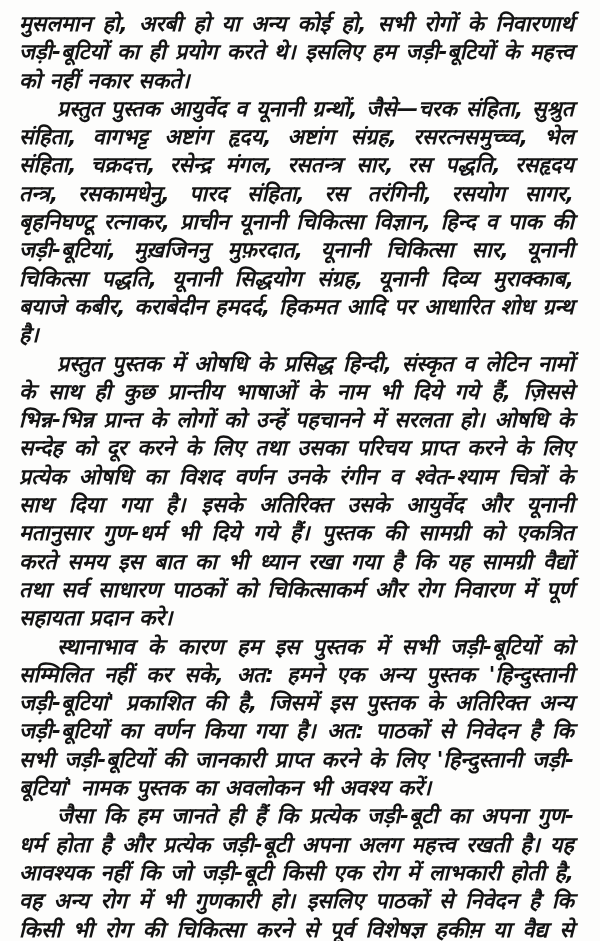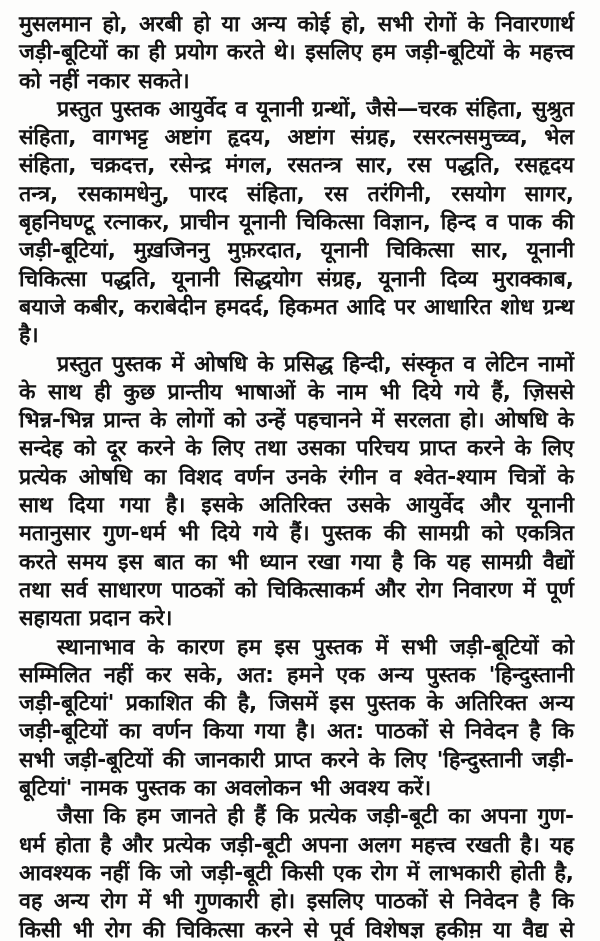--- a/index.html
+++ b/index.html
@@ -19,20 +19,21 @@
     line-height: 28.3px;
     font-weight: 600;
     text-align: justify;
     padding: 10px 26px 0 19px;
     overflow: hidden;
   }
   .paragraph {
     margin: 0;
     text-indent: 38px;
     word-spacing: 1px;
+    font-style: italic;
   }
   .paragraph.continuation {
     text-indent: 0;
   }
 </style>
 </head>
 <body>
 
 <div class="book-page">
   <p class="paragraph continuation">मुसलमान हो, अरबी हो या अन्य कोई हो, सभी रोगों के निवारणार्थ जड़ी-बूटियों का ही प्रयोग करते थे। इसलिए हम जड़ी-बूटियों के महत्त्व को नहीं नकार सकते।</p>

